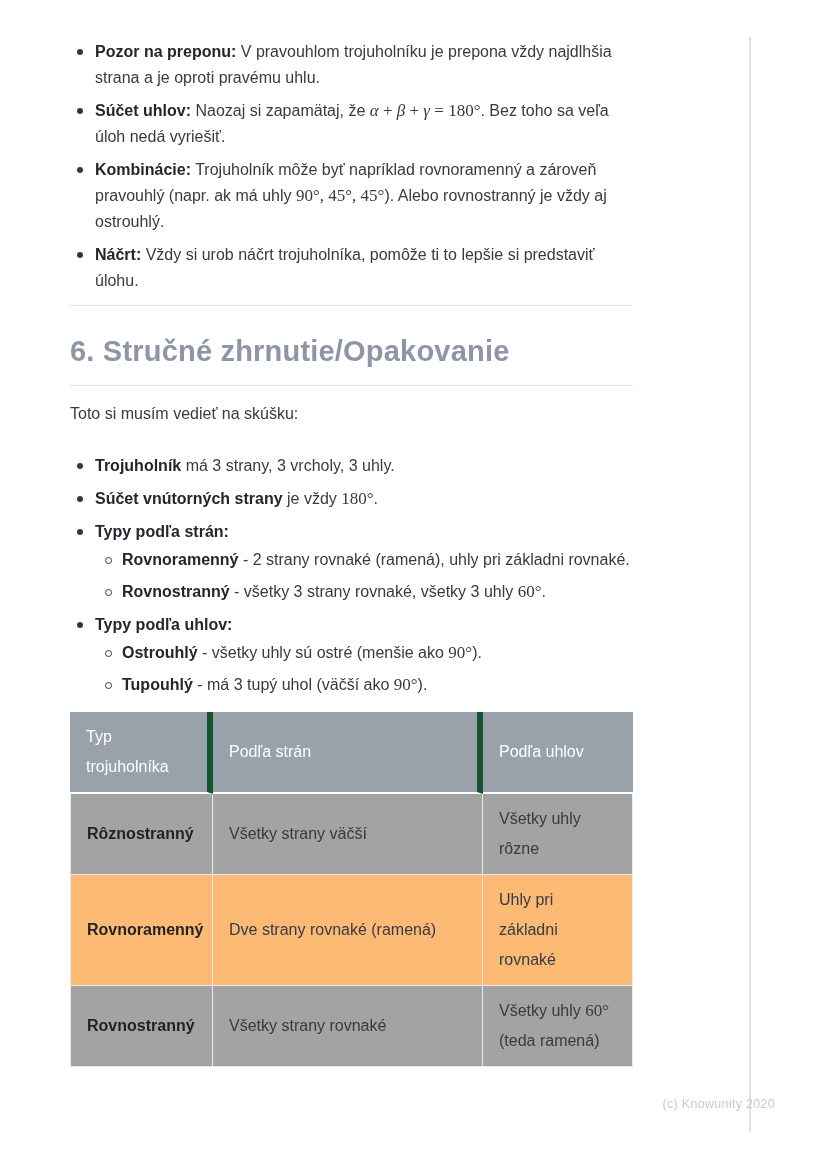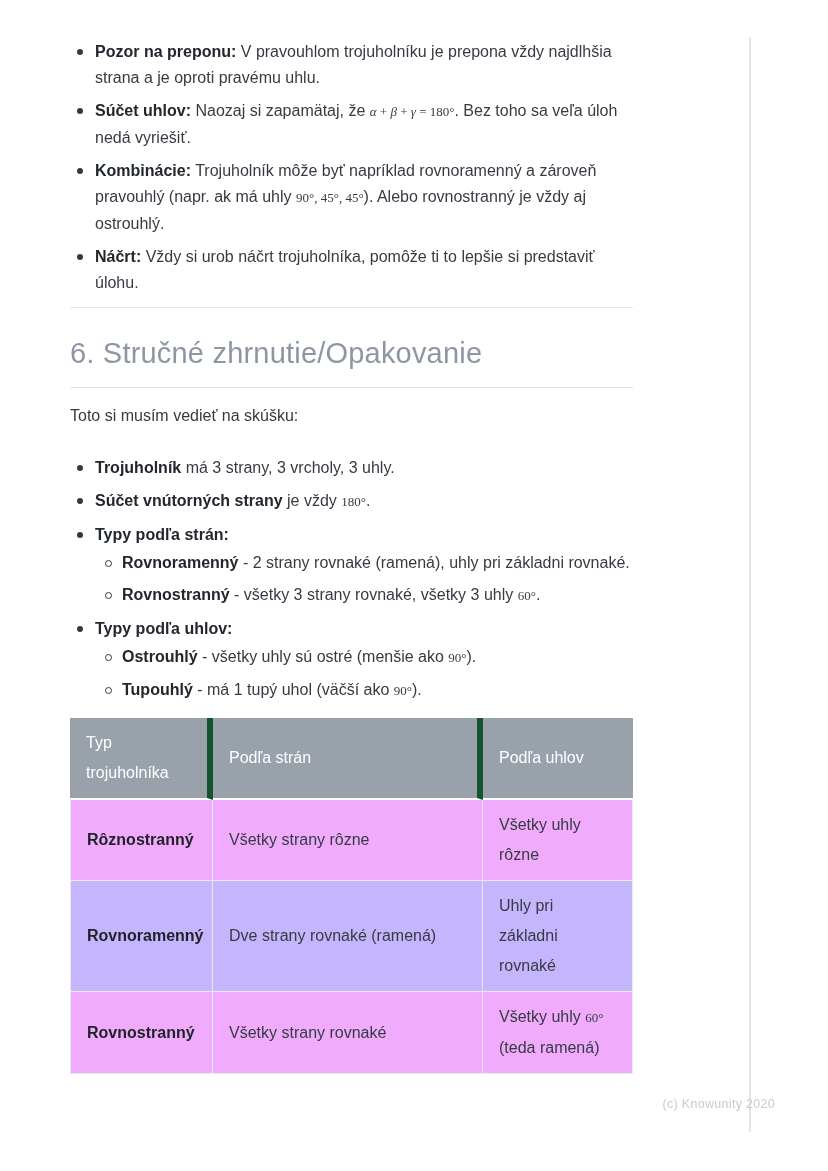--- a/index.html
+++ b/index.html
@@ -19,45 +19,45 @@
     content:""; position:absolute; left:7px; top:10px; width:6px; height:6px;
     border-radius:50%; background:#343941;
   }
   ul.sub { list-style:none; margin:2px 0 0 0; padding:0; }
   .li-sub { position:relative; padding-left:27px; line-height:26px; margin-bottom:6px; }
   .li-sub::before {
     content:""; position:absolute; left:10px; top:10px; width:5px; height:5px;
     border:1.5px solid #343941; border-radius:50%; background:transparent;
   }
   strong.term { font-weight:bold; color:#22262d; }
-  .math { font-family:"Liberation Serif","DejaVu Serif",serif; font-size:13px; }
+  .math { font-family:"Liberation Serif","DejaVu Serif",serif; font-size:17px; }
   .math i { font-style:italic; }
   hr.rule { border:none; border-top:1px solid #e4e6e9; margin:11px 0 0 0; }
   h2.section-heading {
-    font-size:29px; line-height:36px; font-weight:normal; color:#8d96a2;
+    font-size:29px; line-height:36px; font-weight:bold; color:#8d96a2;
     margin:27px 0 0 0; padding-bottom:16px; border-bottom:1px solid #e0e3e7;
     letter-spacing:0.2px;
   }
   p.section-intro { margin:15px 0 0 0; line-height:26px; }
   #summary-list { margin-top:26px; }
   table.types-table {
     margin-top:14px; border-spacing:0; width:563px; table-layout:fixed; font-size:16px;
   }
   .types-table th {
     background:#99a1ab; color:#ffffff; font-weight:400; text-align:left;
     vertical-align:middle; padding:10px 16px; line-height:30px;
     border-right:6px solid #14532d; border-bottom:2px solid #ffffff;
   }
   .types-table th:last-child { border-right:none; }
   .types-table td {
-    padding:10px 16px; line-height:30px; vertical-align:middle; background:#f0abfc;
+    padding:10px 16px; line-height:30px; vertical-align:middle; background:#a3a3a3;
     border-bottom:1px solid #e8eaec; border-right:1px solid #e8eaec; color:#363b43;
   }
   .types-table td:first-child { border-left:1px solid #e8eaec; }
-  .types-table tr.alt td { background:#c4b5fd; }
+  .types-table tr.alt td { background:#fdba74; }
   .types-table td strong.term { color:#1e2227; }
   .scrollbar-track {
     position:absolute; left:749px; top:37px; width:2px; height:1095px; background:#e3e4e6;
   }
   .watermark {
     position:absolute; top:1097px; right:53px; font-size:12.5px; color:#c7cad0;
     letter-spacing:0.3px;
   }
 </style>
 </head>
@@ -82,41 +82,41 @@
 
       <ul class="list" id="summary-list">
           <li class="li-main"><strong class="term">Trojuholník</strong><span> má 3 strany, 3 vrcholy, 3 uhly.</span></li>
           <li class="li-main"><strong class="term">Súčet vnútorných strany</strong><span> je vždy </span><span class="math">180°</span><span>.</span></li>
           <li class="li-main"><strong class="term">Typy podľa strán:</strong><ul class="list sub">
               <li class="li-sub"><strong class="term">Rovnoramenný</strong><span> - 2 strany rovnaké (ramená), uhly pri základni rovnaké.</span></li>
               <li class="li-sub"><strong class="term">Rovnostranný</strong><span> - všetky 3 strany rovnaké, všetky 3 uhly </span><span class="math">60°</span><span>.</span></li>
             </ul></li>
           <li class="li-main"><strong class="term">Typy podľa uhlov:</strong><ul class="list sub">
               <li class="li-sub"><strong class="term">Ostrouhlý</strong><span> - všetky uhly sú ostré (menšie ako </span><span class="math">90°</span><span>).</span></li>
-              <li class="li-sub"><strong class="term">Tupouhlý</strong><span> - má 1 tupý uhol (väčší ako </span><span class="math">90°</span><span>).</span></li>
+              <li class="li-sub"><strong class="term">Tupouhlý</strong><span> - má 3 tupý uhol (väčší ako </span><span class="math">90°</span><span>).</span></li>
             </ul></li>
         </ul>
 
       <table class="types-table">
         <colgroup>
           <col style="width:143px">
           <col style="width:270px">
           <col style="width:150px">
         </colgroup>
         <thead>
           <tr id="table-head-row">
               <th>Typ trojuholníka</th>
               <th>Podľa strán</th>
               <th>Podľa uhlov</th>
             </tr>
         </thead>
         <tbody id="table-body">
             <tr>
               <td><strong class="term">Rôznostranný</strong></td>
-              <td>Všetky strany rôzne</td>
+              <td>Všetky strany väčší</td>
               <td><span>Všetky uhly rôzne</span></td>
             </tr>
             <tr class="alt">
               <td><strong class="term">Rovnoramenný</strong></td>
               <td>Dve strany rovnaké (ramená)</td>
               <td><span>Uhly pri základni rovnaké</span></td>
             </tr>
             <tr>
               <td><strong class="term">Rovnostranný</strong></td>
               <td>Všetky strany rovnaké</td>

